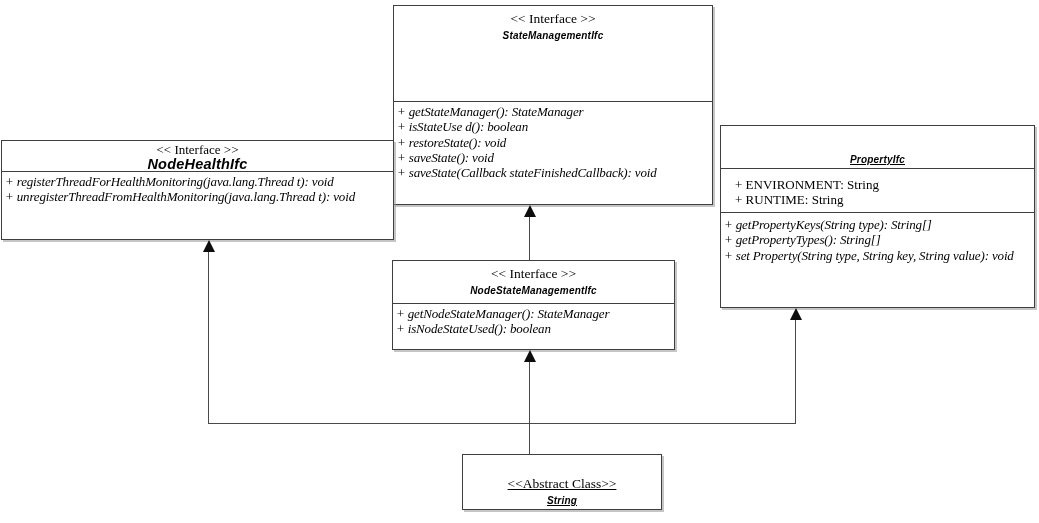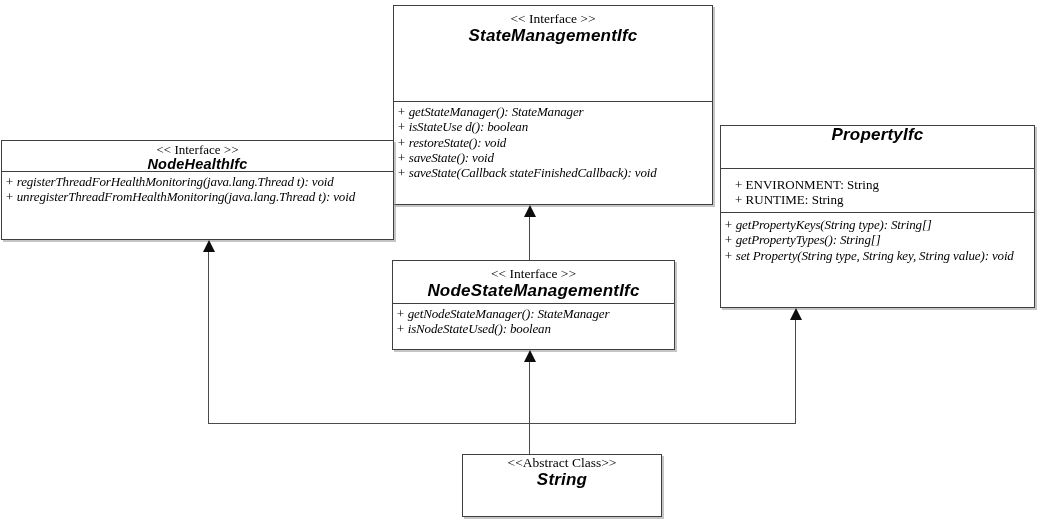--- a/index.html
+++ b/index.html
@@ -26,37 +26,37 @@
   }
   .stereotype {
     font-family: "Liberation Serif", serif;
     font-size: 13.5px;
     line-height: 16px;
   }
   .class-name {
     font-family: "Liberation Sans", sans-serif;
     font-weight: bold;
     font-style: italic;
-    font-size: 17px;
+    font-size: 10px;
     line-height: 17px;
     letter-spacing: 0.2px;
   }
   .compartment-sep { border-bottom: 1px solid #3f3f3f; }
   .members { padding: 2px 1px 0 3px; overflow: hidden; }
   .member-line {
     font-family: "Liberation Serif", serif;
     font-style: italic;
     font-size: 13px;
     line-height: 15.3px;
     letter-spacing: -0.15px;
     white-space: nowrap;
   }
   .attrs-compartment .member-line { font-style: normal; letter-spacing: 0; }
   .attrs-compartment { padding: 8px 0 0 14px; }
-  .center-title { display: flex; flex-direction: column; align-items: center; justify-content: flex-start; }
+  .center-title { display: flex; flex-direction: column; align-items: center; justify-content: flex-end; text-decoration: underline; }
   .vline { position: absolute; width: 1px; background: #4a4a4a; }
   .hline { position: absolute; height: 1px; background: #4a4a4a; }
   .arrow-up {
     position: absolute;
     width: 0; height: 0;
     border-left: 6px solid transparent;
     border-right: 6px solid transparent;
     border-bottom: 12px solid #0d0d0d;
   }
 </style>
@@ -109,21 +109,21 @@
     <div class="title-compartment" style="height:43px; padding-top:5px;">
       <div class="stereotype">&lt;&lt; Interface &gt;&gt;</div>
       <div class="class-name">NodeStateManagementIfc</div>
     </div>
     <div class="members">
         <div class="member-line">+ getNodeStateManager(): StateManager</div>
         <div class="member-line">+ isNodeStateUsed(): boolean</div>
       </div>
   </div>
 
-  <div class="uml-box center-title" style="left:462px; top:454px; width:200px; height:63px;">
+  <div class="uml-box center-title" style="left:462px; top:454px; width:200px; height:56px;">
     <div class="stereotype">&lt;&lt;Abstract Class&gt;&gt;</div>
     <div class="class-name">String</div>
   </div>
 
   <div class="vline" style="left:529px; top:207px; height:53px;"></div>
   <div class="arrow-up" style="left:524px; top:205px;"></div>
 
   <div class="vline" style="left:529px; top:352px; height:102px;"></div>
   <div class="arrow-up" style="left:524px; top:350px;"></div>
 

